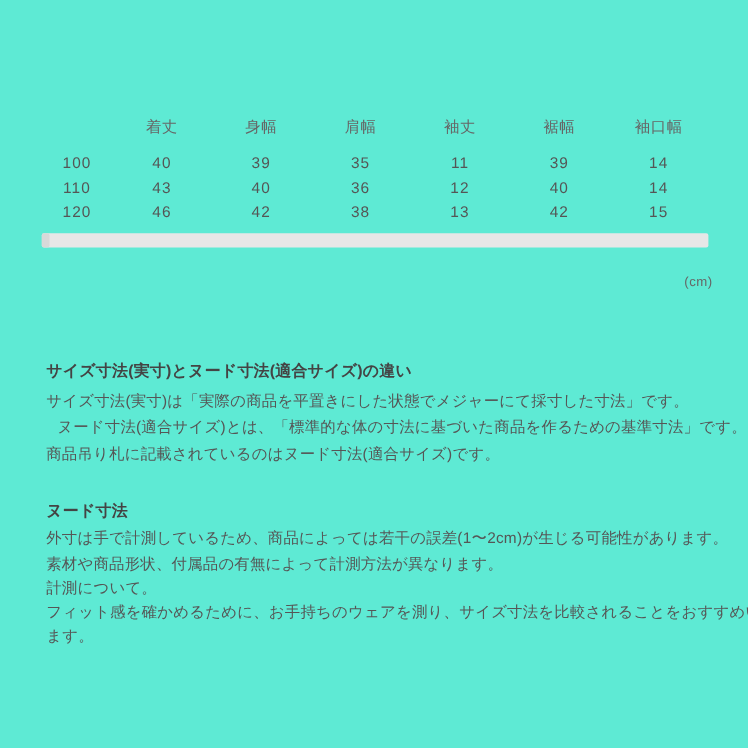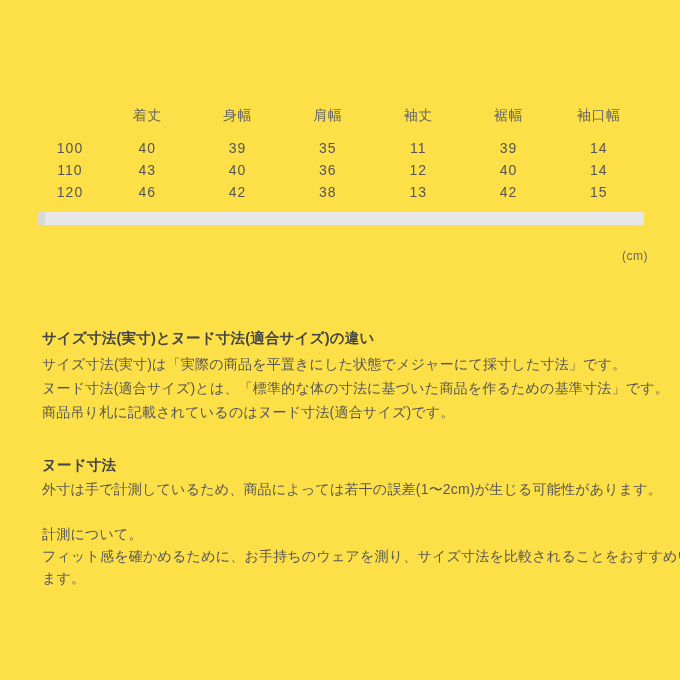--- a/index.html
+++ b/index.html
@@ -1,17 +1,17 @@
 <!DOCTYPE html>
 <html><head>
 <meta charset="utf-8">
 <style>
   html,body { margin:0; padding:0; background:#ffffff; }
   .page {
-    position:relative; width:680px; height:680px; background:#fde047; overflow:hidden;
+    position:relative; width:680px; height:680px; background:#5eead4; overflow:hidden;
     font-family:"Liberation Sans","DejaVu Sans",sans-serif;
     color:#565656;
   }
   
   .trow {
     position:absolute; left:38px; width:606px; height:16px;
     display:grid; grid-template-columns:64px repeat(6,1fr);
     align-items:center;
   }
   .trow .cell {
@@ -43,21 +43,21 @@
     font-size:14.5px; line-height:16px; font-weight:bold; color:#444444;
     white-space:nowrap; letter-spacing:0.2px;
   }
   .sec-line {
     position:absolute; left:42px;
     font-size:14px; line-height:16px; color:#565656;
     white-space:nowrap; letter-spacing:0.2px;
   }
   .sizing-heading { top:330px;text-align:right; }
   .sizing-line-0 { top:356px; }
-  .sizing-line-1 { top:380px; }
+  .sizing-line-1 { top:380px;margin-left:10px; }
   .sizing-line-2 { top:404px;text-align:center; }
   .measure-heading { top:457px; }
   .measure-line-0 { top:481px; }
   .measure-line-1 { top:504px; }
   .measure-line-2 { top:526px; }
   .measure-line-3 { top:548px; }
   .measure-line-4 { top:570px; }
 </style>
 </head>
 <body>
@@ -110,17 +110,18 @@
 
   <div class="unit">(cm)</div>
 
   <div class="sec-heading sizing-heading">サイズ寸法(実寸)とヌード寸法(適合サイズ)の違い</div>
   <div class="sec-line sizing-line-0">サイズ寸法(実寸)は「実際の商品を平置きにした状態でメジャーにて採寸した寸法」です。</div>
   <div class="sec-line sizing-line-1">ヌード寸法(適合サイズ)とは、「標準的な体の寸法に基づいた商品を作るための基準寸法」です。</div>
   <div class="sec-line sizing-line-2">商品吊り札に記載されているのはヌード寸法(適合サイズ)です。</div>
 
   <div class="sec-heading measure-heading">ヌード寸法</div>
   <div class="sec-line measure-line-0">外寸は手で計測しているため、商品によっては若干の誤差(1〜2cm)が生じる可能性があります。</div>
+  <div class="sec-line measure-line-1">素材や商品形状、付属品の有無によって計測方法が異なります。</div>
   <div class="sec-line measure-line-2">計測について。</div>
   <div class="sec-line measure-line-3">フィット感を確かめるために、お手持ちのウェアを測り、サイズ寸法を比較されることをおすすめいたし</div>
   <div class="sec-line measure-line-4">ます。</div>
 
 </div>
 
 </body></html>

